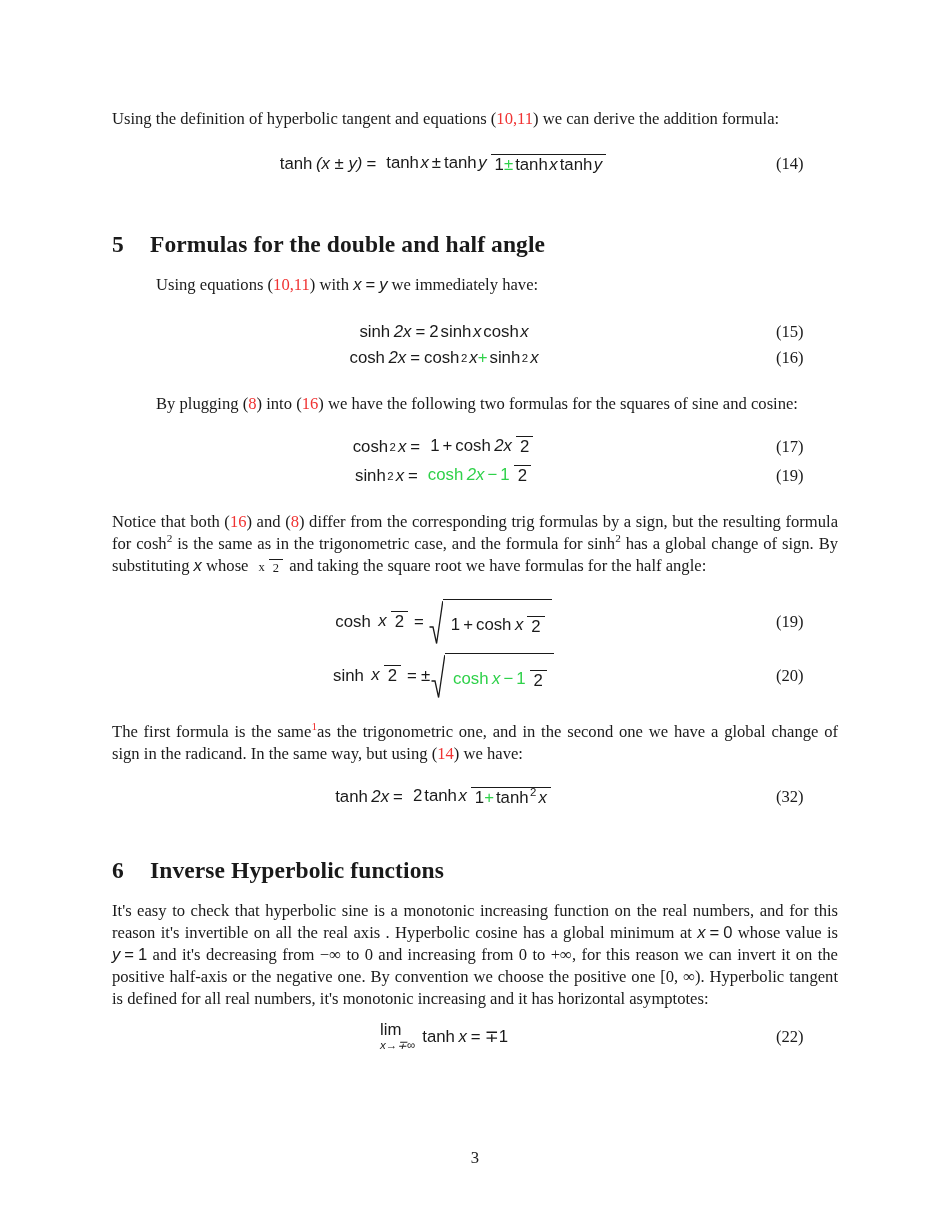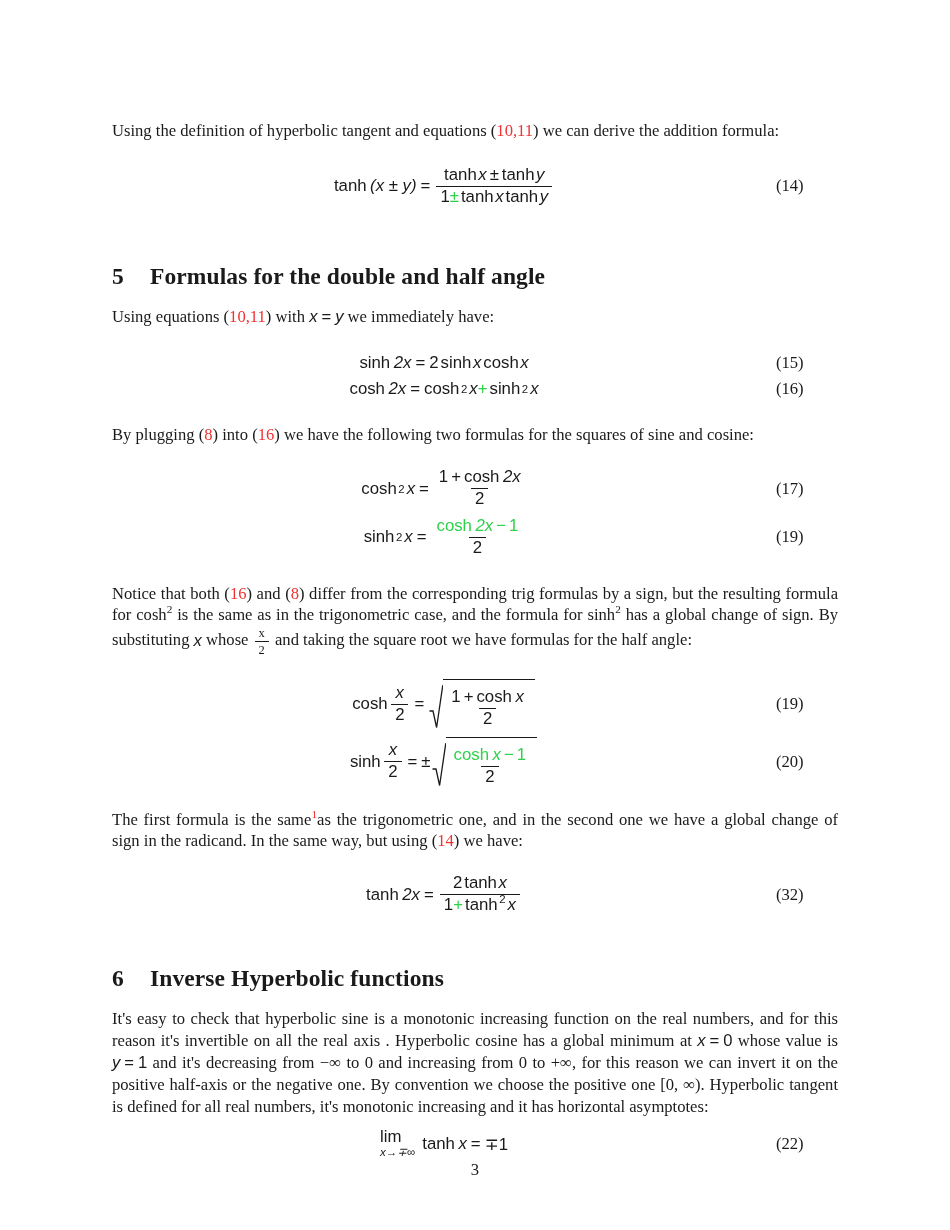--- a/index.html
+++ b/index.html
@@ -10,39 +10,39 @@
   body {
     width: 950px;
     height: 1230px;
     position: relative;
     font-family: "Liberation Serif", "DejaVu Serif", serif;
     color: #1a1a1a;
     overflow: hidden;
   }
   .page {
     position: absolute;
-    left: 0; top: 12px;
+    left: 0; top: 0;
     width: 950px;
     height: 948px;
   }
   .content {
     position: absolute;
     left: 112px;
     top: 108px;
     width: 726px;
   }
 
   p.para {
     margin: 0 0 0 0;
     font-size: 16.6px;
     line-height: 1.32;
     text-align: justify;
     text-justify: inter-word;
   }
-  p.para.nojust { text-align: left; }
+  p.para.nojust { text-align: left; margin-left: 44px; }
 
   h2.section {
     font-family: "Liberation Serif", "DejaVu Serif", serif;
     font-weight: bold;
     font-size: 23.5px;
     margin: 0;
     letter-spacing: 0.1px;
   }
   h2.section .secnum { display: inline-block; min-width: 38px; }
 
@@ -75,21 +75,21 @@
     align-items: center;
   }
   .math .it { font-style: italic; }
   .math .op { margin: 0 3px; }
   .math .opn { margin: 0 4px; }
   .math .fnname { font-style: normal; margin-right: 1.5px; }
   .math .thin { margin-left: 2px; }
 
   .frac {
     display: inline-flex;
-    flex-direction: column;
+    flex-direction: row;
     align-items: center;
     vertical-align: middle;
     margin: 0 2px;
     line-height: 1.12;
   }
   .frac .num { padding: 0 4px 1px 4px; }
   .frac .den {
     padding: 1px 4px 0 4px;
     border-top: 1.1px solid #1a1a1a;
   }

